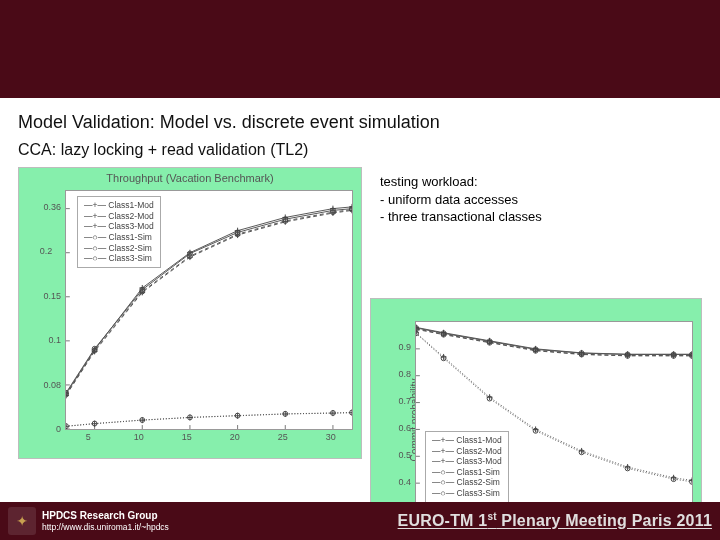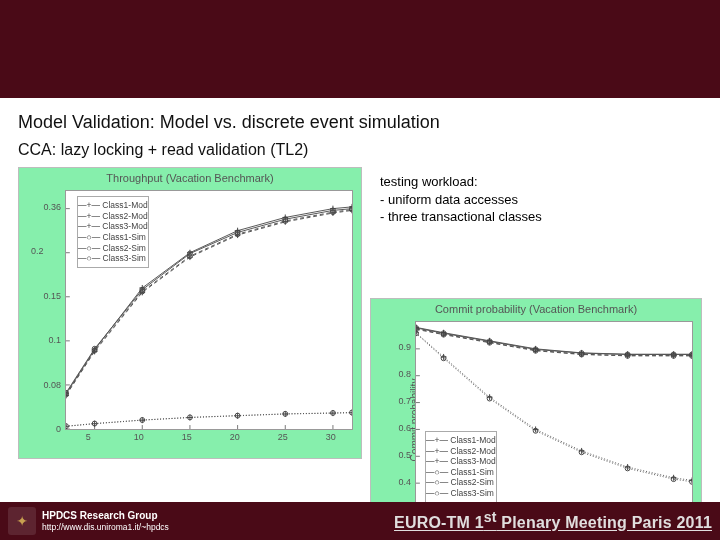--- a/index.html
+++ b/index.html
@@ -92,21 +92,21 @@
     right: 8px;
     bottom: 30px;
   }
   .legend {
     position: absolute;
     border: 1px solid #aaa;
     background: #fff;
     font-size: 8.5px;
     color: #444;
     line-height: 1.25;
-    padding: 3px 0;
+    padding: 3px 6px;
   }
   .legend-left { left: 58px; top: 28px; }
   .legend-right { left: 54px; bottom: 38px; }
   .legend-row { display: flex; align-items: center; gap: 4px; }
   .ticks-y, .ticks-x {
     position: absolute;
     font-size: 9px;
     color: #555;
   }
   .side-text {
@@ -156,21 +156,21 @@
     font-weight: normal;
   }
   .footer-right {
     font-size: 16px;
     font-weight: bold;
     color: #e0dede;
     text-decoration: underline;
     letter-spacing: 0.2px;
   }
   .footer-right sup {
-    font-size: 14px;
+    font-size: 10px;
   }
   svg { display: block; }
 </style>
 </head>
 <body>
 
 <div class="top-band"></div>
 
 <div class="main">
   <div class="title">Model Validation: Model vs. discrete event simulation</div>
@@ -257,42 +257,41 @@
           <div class="legend-row">—+— Class3-Mod</div>
           <div class="legend-row">—○— Class1-Sim</div>
           <div class="legend-row">—○— Class2-Sim</div>
           <div class="legend-row">—○— Class3-Sim</div>
         </div>
       <div id="yticks-left">
           <div class="ticks-y" style="position: absolute; right: 301px; left: 12px; width: 30px; text-align: right; top: 256px;">0</div>
           <div class="ticks-y" style="position: absolute; right: 301px; left: 12px; width: 30px; text-align: right; top: 211.556px;">0.08</div>
           <div class="ticks-y" style="position: absolute; right: 301px; left: 12px; width: 30px; text-align: right; top: 167.111px;">0.1</div>
           <div class="ticks-y" style="position: absolute; right: 301px; left: 12px; width: 30px; text-align: right; top: 122.667px;">0.15</div>
-          <div class="ticks-y" style="position: absolute; right: 301px; left: 12px; width: 30px; text-align: left; top: 78.2222px;">0.2</div>
+          <div class="ticks-y" style="position: absolute; right: 301px; left: 12px; width: 30px; text-align: center; top: 78.2222px;">0.2</div>
           <div class="ticks-y" style="position: absolute; right: 301px; left: 12px; width: 30px; text-align: right; top: 33.7778px;">0.36</div>
         </div>
       <div id="xticks-left">
           <div class="ticks-x" style="position: absolute; top: 264px; left: 66.8px;">5</div>
           <div class="ticks-x" style="position: absolute; top: 264px; left: 114.8px;">10</div>
           <div class="ticks-x" style="position: absolute; top: 264px; left: 162.8px;">15</div>
           <div class="ticks-x" style="position: absolute; top: 264px; left: 210.8px;">20</div>
           <div class="ticks-x" style="position: absolute; top: 264px; left: 258.8px;">25</div>
           <div class="ticks-x" style="position: absolute; top: 264px; left: 306.8px;">30</div>
         </div>
     </div>
 
     <div style="display:flex;flex-direction:column;">
       <div class="side-text">
         <div>testing workload:</div>
         <div>- uniform data accesses</div>
         <div>- three transactional classes</div>
       </div>
 
       <div class="chart-box chart-right">
-        <div class="chart-title">Commit probability (Vacation Benchmark)</div>
         <div class="axis-y-label">Commit probability</div>
         <div class="plot-area plot-right">
           <svg id="svg-right" width="100%" height="100%" viewBox="0 0 284 190" preserveAspectRatio="none">
               <line x1="28.400000000000002" x2="28.400000000000002" y1="190" y2="186" stroke="#777"></line>
               <line x1="75.73333333333333" x2="75.73333333333333" y1="190" y2="186" stroke="#777"></line>
               <line x1="123.06666666666668" x2="123.06666666666668" y1="190" y2="186" stroke="#777"></line>
               <line x1="170.4" x2="170.4" y1="190" y2="186" stroke="#777"></line>
               <line x1="217.73333333333335" x2="217.73333333333335" y1="190" y2="186" stroke="#777"></line>
               <line x1="265.06666666666666" x2="265.06666666666666" y1="190" y2="186" stroke="#777"></line>
               <line y1="190" y2="190" x1="0" x2="4" stroke="#777"></line>

